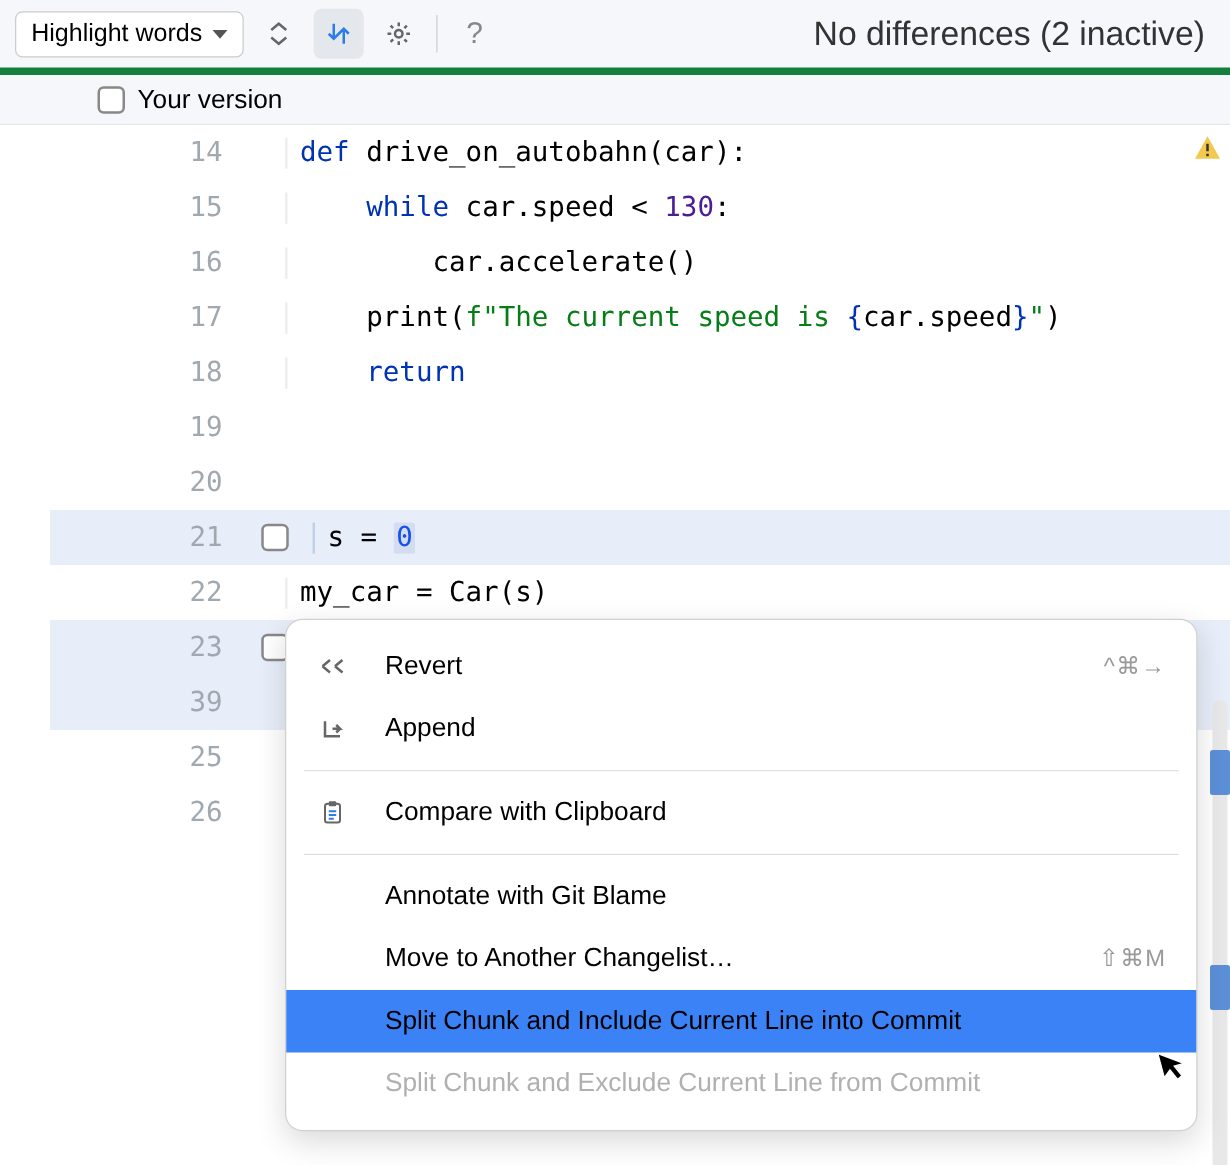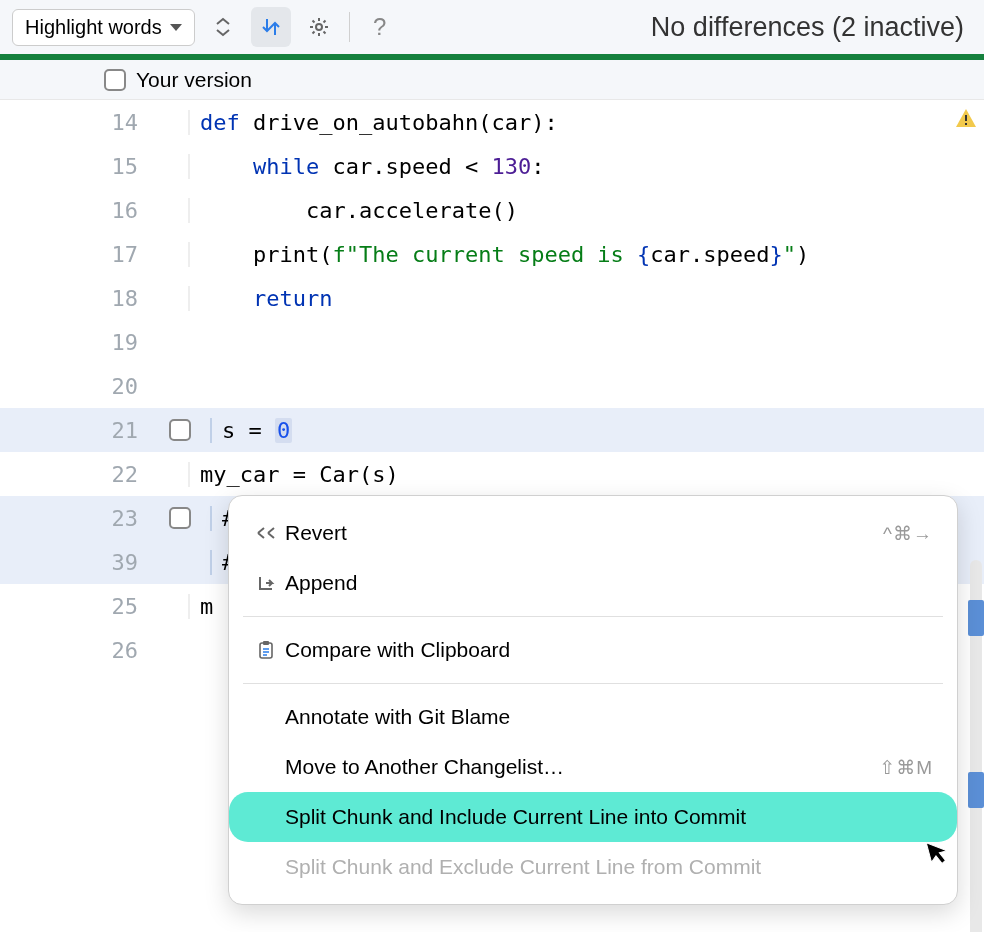--- a/index.html
+++ b/index.html
@@ -45,31 +45,31 @@
     color: #555;
   }
   .toolbar-icon.active { background: #e4e7eb; }
   .toolbar-sep { width: 1px; height: 30px; background: #d0d0d0; margin: 0 2px; }
   .flex-spacer { flex: 1; }
   .diff-status { font-size: 27px; color: #333; padding-right: 8px; }
   .version-bar {
     display: flex; align-items: center; gap: 10px;
     background: #f5f7fa;
     height: 40px;
-    padding-left: 104px;
+    padding-left: 78px;
     border-bottom: 1px solid #e8e8e8;
     font-size: 21px;
   }
   .checkbox {
     width: 22px; height: 22px;
     border: 2px solid #888; border-radius: 5px;
     background: #fff;
     cursor: pointer;
   }
-  .editor { position: relative; }
+  .editor { position: relative; padding-left: 40px; }
   .line {
     display: flex;
     align-items: center;
     height: 44px;
     font-family: "Menlo", "Consolas", monospace;
     font-size: 22px;
   }
   .line.changed { background: #e8eef9; gap: 11px; }
   .gutter {
     width: 150px;
@@ -124,23 +124,23 @@
     padding: 12px 0;
     z-index: 100;
   }
   .menu-item {
     display: flex;
     align-items: center;
     height: 50px;
     padding: 0 24px;
     font-size: 21px;
     cursor: pointer;
-    gap: 6px;
-  }
-  .menu-item.selected { background: #5eead4; border-radius: 19px; }
+    gap: 29px;
+  }
+  .menu-item.selected { background: #3b82f6; }
   .menu-item.disabled { color: #b0b0b0; cursor: default; }
   .menu-icon { width: 26px; display: flex; align-items: center; justify-content: center; color: #666; }
   .menu-label { flex: 1; }
   .menu-shortcut { color: #999; font-size: 19px; letter-spacing: 1px; }
   .menu-sep { height: 1px; background: #e0e0e0; margin: 8px 14px; }
   .cursor-arrow {
     position: absolute;
     left: 928px; top: 838px;
     font-size: 26px;
     color: #000;

